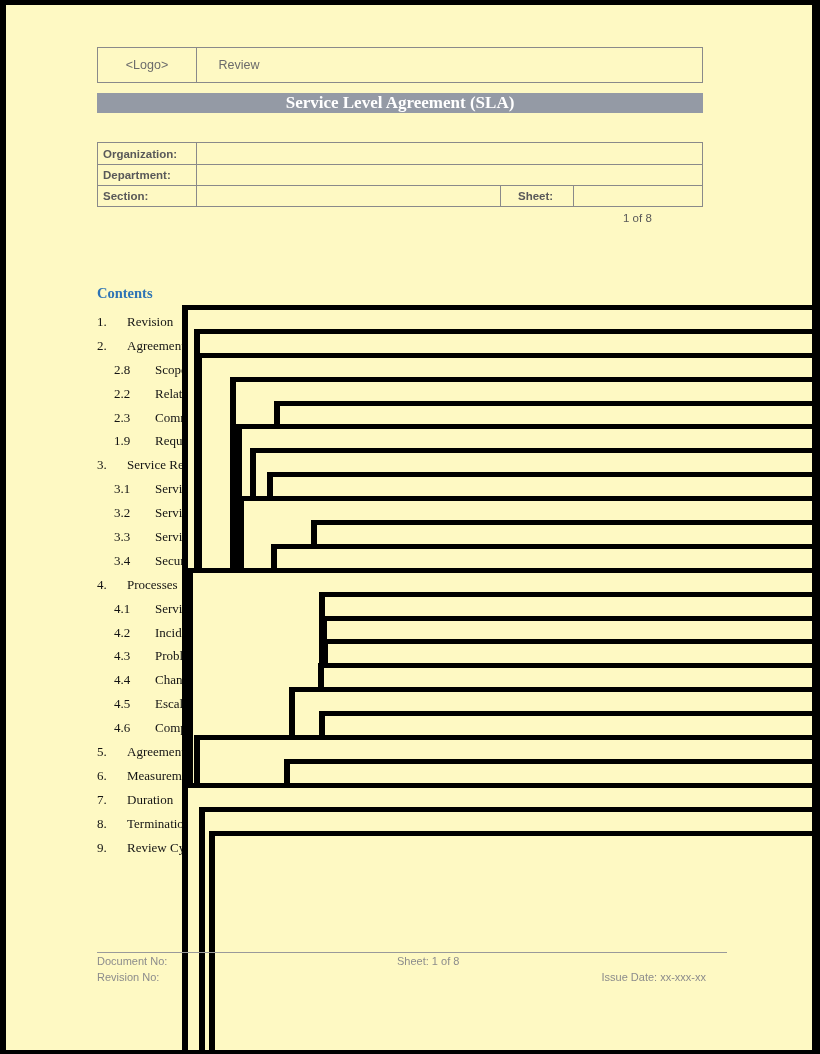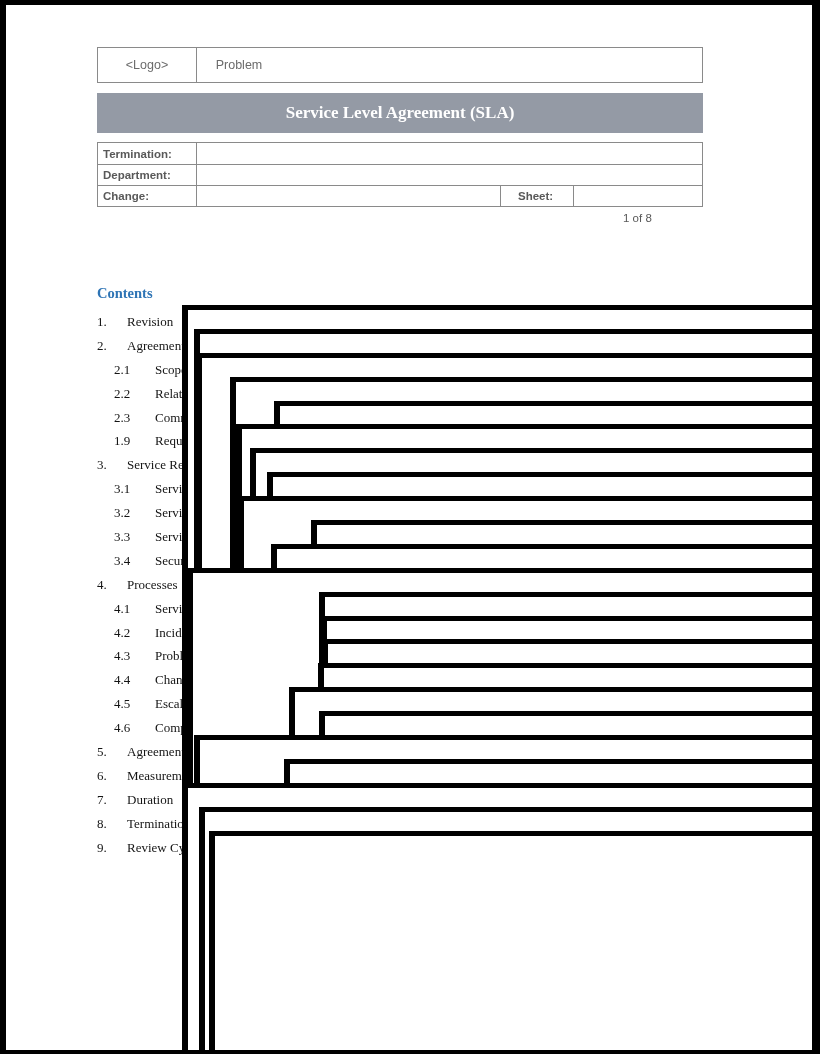--- a/index.html
+++ b/index.html
@@ -1,21 +1,21 @@
 <!DOCTYPE html>
 <html><head>
 <meta charset="utf-8">
 <style>
   html, body { margin: 0; padding: 0; background: #000; }
   .page {
     position: relative;
     width: 820px;
     height: 1054px;
     box-sizing: border-box;
-    background: #ffffff;
+    background: #fef9c3;
     border-style: solid;
     border-color: #000000;
     border-width: 5px 8px 4px 6px;
     font-family: "Liberation Sans", sans-serif;
     overflow: hidden;
   }
 
   
   .header-table {
     position: absolute; left: 91px; top: 42px;
@@ -29,21 +29,21 @@
     color: #6b6b6b; font-size: 12.5px;
     box-sizing: border-box;
   }
   .cell-logo    { width: 99px;  border-right: 1px solid #8a8a8a; }
   .cell-company { flex: 1;      border-right: 1px solid #8a8a8a; }
   .cell-class   { width: 84px; }
 
   
   .banner {
     position: absolute; left: 91px; top: 88px;
-    width: 606px; height: 40px;
+    width: 606px; height: 20px;
     background: var(--banner-bg, #949aa5);
     display: flex; align-items: center; justify-content: center;
     color: #ffffff;
     font-family: "Liberation Serif", serif;
     font-weight: bold; font-size: 17px;
   }
 
   
   .info-table {
     position: absolute; left: 91px; top: 137px;
@@ -108,38 +108,38 @@
   .footer-sheet { position: absolute; left: 300px; top: 0; }
   .footer-issue { position: absolute; right: 21px; top: 0; }
 </style>
 </head>
 <body>
 
 <div class="page" style="--banner-bg: #949AA5; --heading-blue: #2E74B5; --label-gray: #595959; --footer-gray: #8C8C8C;">
 
   <div class="header-table">
     <div class="header-cell cell-logo">&lt;Logo&gt;</div>
-    <div class="header-cell cell-class">Problem</div>
+    <div class="header-cell cell-class">Review</div>
   </div>
 
   <div class="banner">
     <span>Service Level Agreement (SLA)</span>
   </div>
 
   <div class="info-table">
     <div class="info-row">
-      <div class="info-cell info-label">Termination:</div>
+      <div class="info-cell info-label">Organization:</div>
       <div class="info-cell info-value"></div>
     </div>
     <div class="info-row">
       <div class="info-cell info-label">Department:</div>
       <div class="info-cell info-value"></div>
     </div>
     <div class="info-row">
-      <div class="info-cell info-label">Change:</div>
+      <div class="info-cell info-label">Section:</div>
       <div class="info-cell info-value"></div>
       <div class="info-cell info-sheet-label">Sheet:</div>
       <div class="info-cell info-sheet-value">1 of 8</div>
     </div>
   </div>
 
   <div class="contents-heading">Contents</div>
 
   <div class="toc" id="toc">
       <div class="toc-row lvl1">
@@ -148,21 +148,21 @@
       <span class="leader"></span>
       <span class="page">3</span>
     </div>
       <div class="toc-row lvl1">
       <span class="num">2.</span>
       <span class="label">Agreement</span>
       <span class="leader"></span>
       <span class="page">3</span>
     </div>
       <div class="toc-row lvl2">
-      <span class="num">2.1</span>
+      <span class="num">2.8</span>
       <span class="label">Scope</span>
       <span class="leader"></span>
       <span class="page">3</span>
     </div>
       <div class="toc-row lvl2">
       <span class="num">2.2</span>
       <span class="label">Relationship</span>
       <span class="leader"></span>
       <span class="page">3</span>
     </div>
@@ -275,14 +275,24 @@
       <span class="page">8</span>
     </div>
       <div class="toc-row lvl1">
       <span class="num">9.</span>
       <span class="label">Review Cycle</span>
       <span class="leader"></span>
       <span class="page">8</span>
     </div>
     </div>
 
+  <div class="footer">
+    <div class="footer-row">
+      <span>Document No:</span>
+      <span class="footer-sheet">Sheet: 1 of 8</span>
+    </div>
+    <div class="footer-row">
+      <span>Revision No:</span>
+      <span class="footer-issue">Issue Date: xx-xxx-xx</span>
+    </div>
+  </div>
 
 </div>
 
 </body></html>

